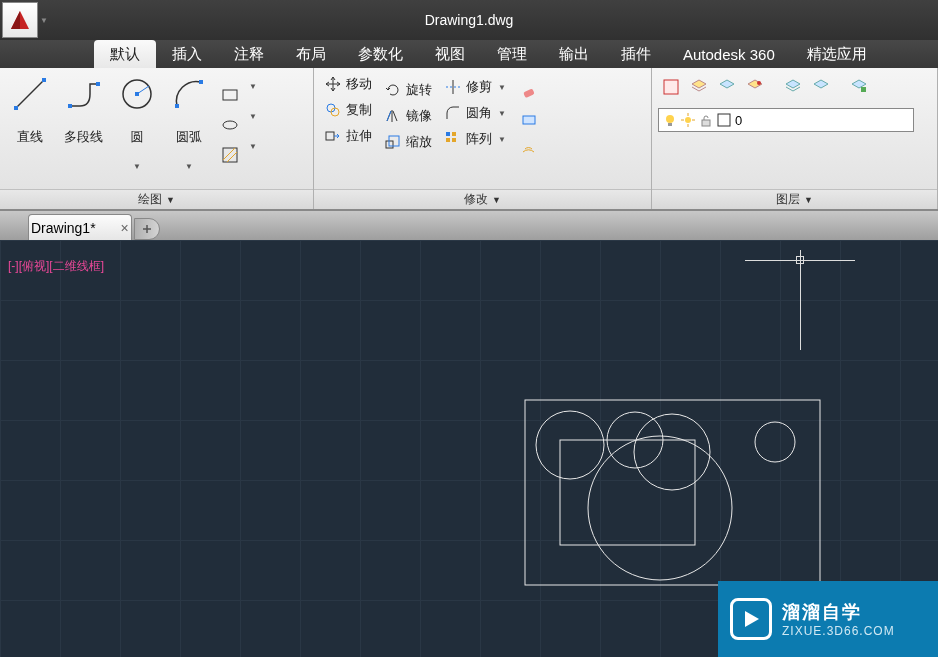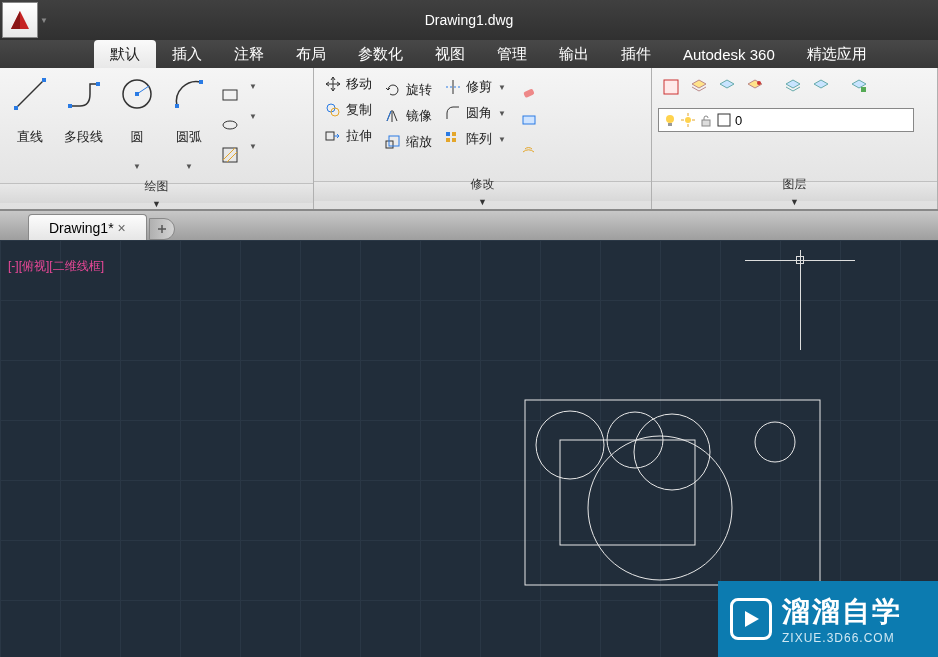--- a/index.html
+++ b/index.html
@@ -10,21 +10,21 @@
 .app-icon svg { width: 24px; height: 24px; }
 .title-text { position: absolute; left: 50%; transform: translateX(-50%); color: #fff; font-size: 14px; }
 
 .menubar { height: 28px; background: linear-gradient(to bottom, #484848, #383838); display: flex; align-items: stretch; padding-left: 70px; }
 .menu-tab { padding: 0 16px; display: flex; align-items: center; color: #fff; cursor: pointer; font-size: 15px; }
 .menu-tab.active { background: linear-gradient(to bottom, #fafafa, #e8e8e8); color: #222; border-radius: 4px 4px 0 0; margin-left: 24px; }
 
 .ribbon { height: 142px; background: linear-gradient(to bottom, #f5f5f5, #e0e0e0); display: flex; border-bottom: 1px solid #888; }
 .panel { border-right: 1px solid #b0b0b0; display: flex; flex-direction: column; padding: 4px 6px 0 6px; }
 .panel-body { flex: 1; display: flex; align-items: flex-start; gap: 4px; }
-.panel-title { height: 20px; text-align: center; font-size: 12px; color: #333; display: flex; align-items: center; justify-content: center; gap: 4px; border-top: 1px solid #c0c0c0; margin: 8px -6px; background: linear-gradient(to bottom, #e8e8e8, #d8d8d8); flex-direction: column; }
+.panel-title { height: 20px; text-align: center; font-size: 12px; color: #333; display: flex; align-items: center; justify-content: center; gap: 4px; border-top: 1px solid #c0c0c0; margin: 0 -6px; background: linear-gradient(to bottom, #e8e8e8, #d8d8d8); }
 .panel-title .arrow { font-size: 9px; }
 
 .big-btn { display: flex; flex-direction: column; align-items: center; gap: 16px; padding: 4px 6px; cursor: pointer; }
 .big-btn .ico { width: 36px; height: 36px; display: flex; align-items: center; justify-content: center; }
 .big-btn .lbl { font-size: 13px; color: #222; }
 .big-btn .dd { font-size: 8px; color: #555; }
 
 .small-row { display: flex; align-items: center; gap: 4px; padding: 2px 4px; cursor: pointer; height: 24px; }
 .small-row .ico { width: 18px; height: 18px; display: flex; align-items: center; justify-content: center; }
 .small-row .lbl { font-size: 13px; color: #222; }
@@ -32,39 +32,39 @@
 .icon-grid { display: flex; flex-direction: column; gap: 4px; }
 .icon-grid-row { display: flex; gap: 4px; }
 .sq-btn { width: 26px; height: 26px; display: flex; align-items: center; justify-content: center; cursor: pointer; border-radius: 2px; }
 .dd-tiny { font-size: 8px; color: #555; padding: 0 2px; }
 
 .layer-select { width: 256px; height: 24px; border: 1px solid #888; background: #fff; display: flex; align-items: center; padding: 0 4px; font-size: 13px; margin-top: 2px; }
 .layer-line { width: 256px; height: 24px; border: 1px solid #888; background: #fff; display: flex; align-items: center; padding: 0 4px; gap: 4px; margin-top: 4px; }
 .layer-icon-row { display: flex; gap: 2px; margin-top: 2px; }
 
 .doctabs { height: 30px; background: linear-gradient(to bottom, #c8c8c8, #9e9e9e); display: flex; align-items: flex-end; padding-left: 28px; border-top: 1px solid #888; }
-.doctab { height: 26px; background: linear-gradient(to bottom, #fcfcfc, #e6e6e6); border: 1px solid #888; border-bottom: none; border-radius: 4px 4px 0 0; padding: 0 20px; display: flex; align-items: center; gap: 4px; font-size: 14px; }
+.doctab { height: 26px; background: linear-gradient(to bottom, #fcfcfc, #e6e6e6); border: 1px solid #888; border-bottom: none; border-radius: 4px 4px 0 0; padding: 0 2px; display: flex; align-items: center; gap: 25px; font-size: 14px; }
 .doctab .close { color: #666; font-size: 14px; cursor: pointer; }
 .newtab { width: 26px; height: 22px; background: linear-gradient(to right, #b0b0b0, #d4d4d4); border: 1px solid #888; border-radius: 0 12px 12px 0; margin-left: 2px; display: flex; align-items: center; justify-content: center; cursor: pointer; }
 
 .canvas-area { position: relative; height: 417px; background: #212d3a; overflow: hidden; }
 .grid-bg { position: absolute; inset: 0; background-image: linear-gradient(#2a3745 1px, transparent 1px), linear-gradient(90deg, #2a3745 1px, transparent 1px); background-size: 60px 60px; }
 .viewport-label { position: absolute; top: 18px; left: 8px; color: #ec4899; font-size: 12px; }
 .crosshair { position: absolute; top: 20px; left: 800px; }
 .crosshair .h { position: absolute; width: 110px; height: 1px; background: #ddd; left: -55px; top: 0; }
 .crosshair .v { position: absolute; width: 1px; height: 100px; background: #ddd; left: 0; top: -10px; }
 .crosshair .box { position: absolute; width: 8px; height: 8px; border: 1px solid #ddd; left: -4px; top: -4px; }
 
 .drawing { position: absolute; top: 160px; left: 520px; }
 .drawing svg { stroke: #e8e8e8; stroke-width: 1; fill: none; }
 
 .watermark { position: absolute; bottom: 0; right: 0; width: 220px; height: 76px; background: #0c7bb0; display: flex; align-items: center; padding: 0 12px; gap: 10px; }
 .watermark .play { width: 42px; height: 42px; border: 3px solid #fff; border-radius: 8px; display: flex; align-items: center; justify-content: center; }
 .watermark .txt-col { display: flex; flex-direction: column; }
-.watermark .wm-title { color: #fff; font-size: 28px; font-weight: bold; letter-spacing: 2px; }
+.watermark .wm-title { color: #fff; font-size: 18px; font-weight: bold; letter-spacing: 2px; }
 .watermark .wm-url { color: #cfe8f3; font-size: 12px; letter-spacing: 1px; }
 
 svg { overflow: visible; }
 </style>
 </head>
 <body>
 
 <div class="titlebar">
   <div class="app-icon">
     <svg viewBox="0 0 24 24">

